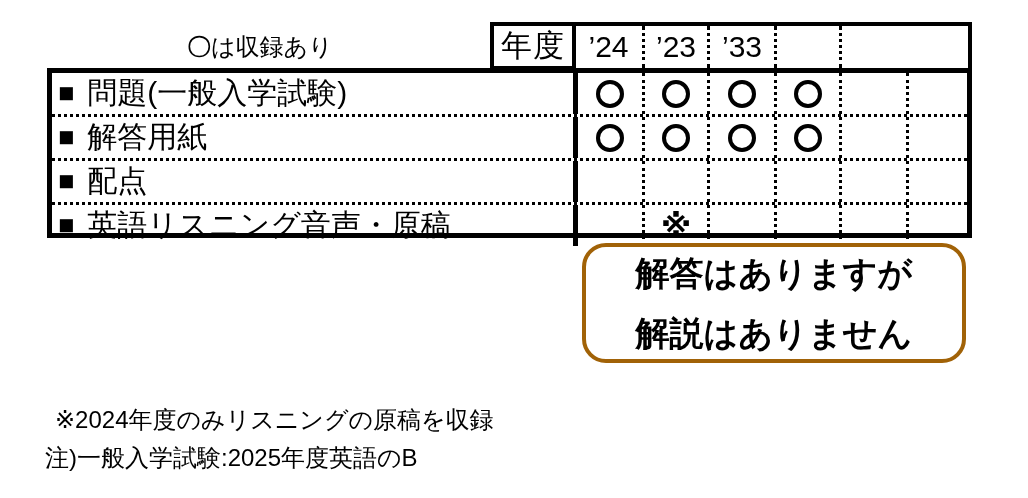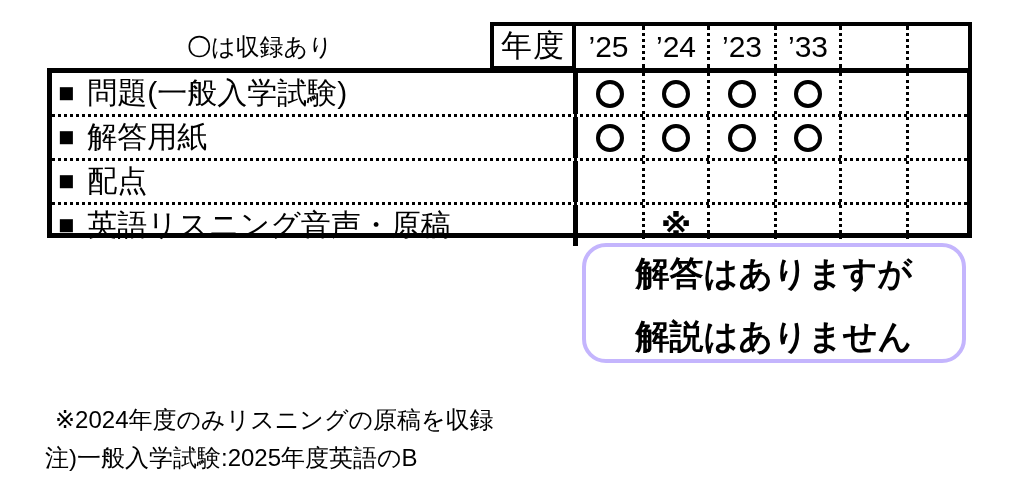--- a/index.html
+++ b/index.html
@@ -50,44 +50,42 @@
     display:flex; align-items:center; justify-content:center;
     box-sizing:border-box; font-size:31px; font-weight:bold;
   }
   .mark-cell.sep { border-left:5px solid #000; }
   .mark-cell.dot { border-left:3px dotted #000; }
   .circle-mark { width:20px; height:20px; border:4px solid #000; border-radius:50%; }
 
   
   .bubble {
     position:absolute; left:582px; top:243px; width:384px; height:120px;
-    border:4px solid #c4b5fd; border-radius:24px; box-sizing:border-box;
-    display:flex; flex-direction:column; align-items:center; justify-content:flex-start;
+    border:4px solid #a16207; border-radius:24px; box-sizing:border-box;
+    display:flex; flex-direction:column; align-items:center; justify-content:space-between;
     font-size:34px; font-weight:bold; line-height:52px; background:#fff;
     white-space:nowrap;
-    gap:11px;
   }
 
   
   .notes { position:absolute; left:45px; top:401px; font-size:24px; line-height:38px; white-space:nowrap; }
   .note-1 { padding-left:10px; }
 </style>
 </head>
 <body>
 
 <div class="canvas">
 
   <div class="caption">
     <span class="caption-circle">〇</span><span>は収録あり</span>
   </div>
 
   <div class="nendo-box">年度</div>
 
   <div class="years-row">
-    <div class="year-cell">’25</div>
     <div class="year-cell">’24</div>
     <div class="year-cell">’23</div>
     <div class="year-cell">’33</div>
     <div class="year-cell"></div>
     <div class="year-cell"></div>
   </div>
 
   <div class="body-table">
 
     <div class="t-row">

